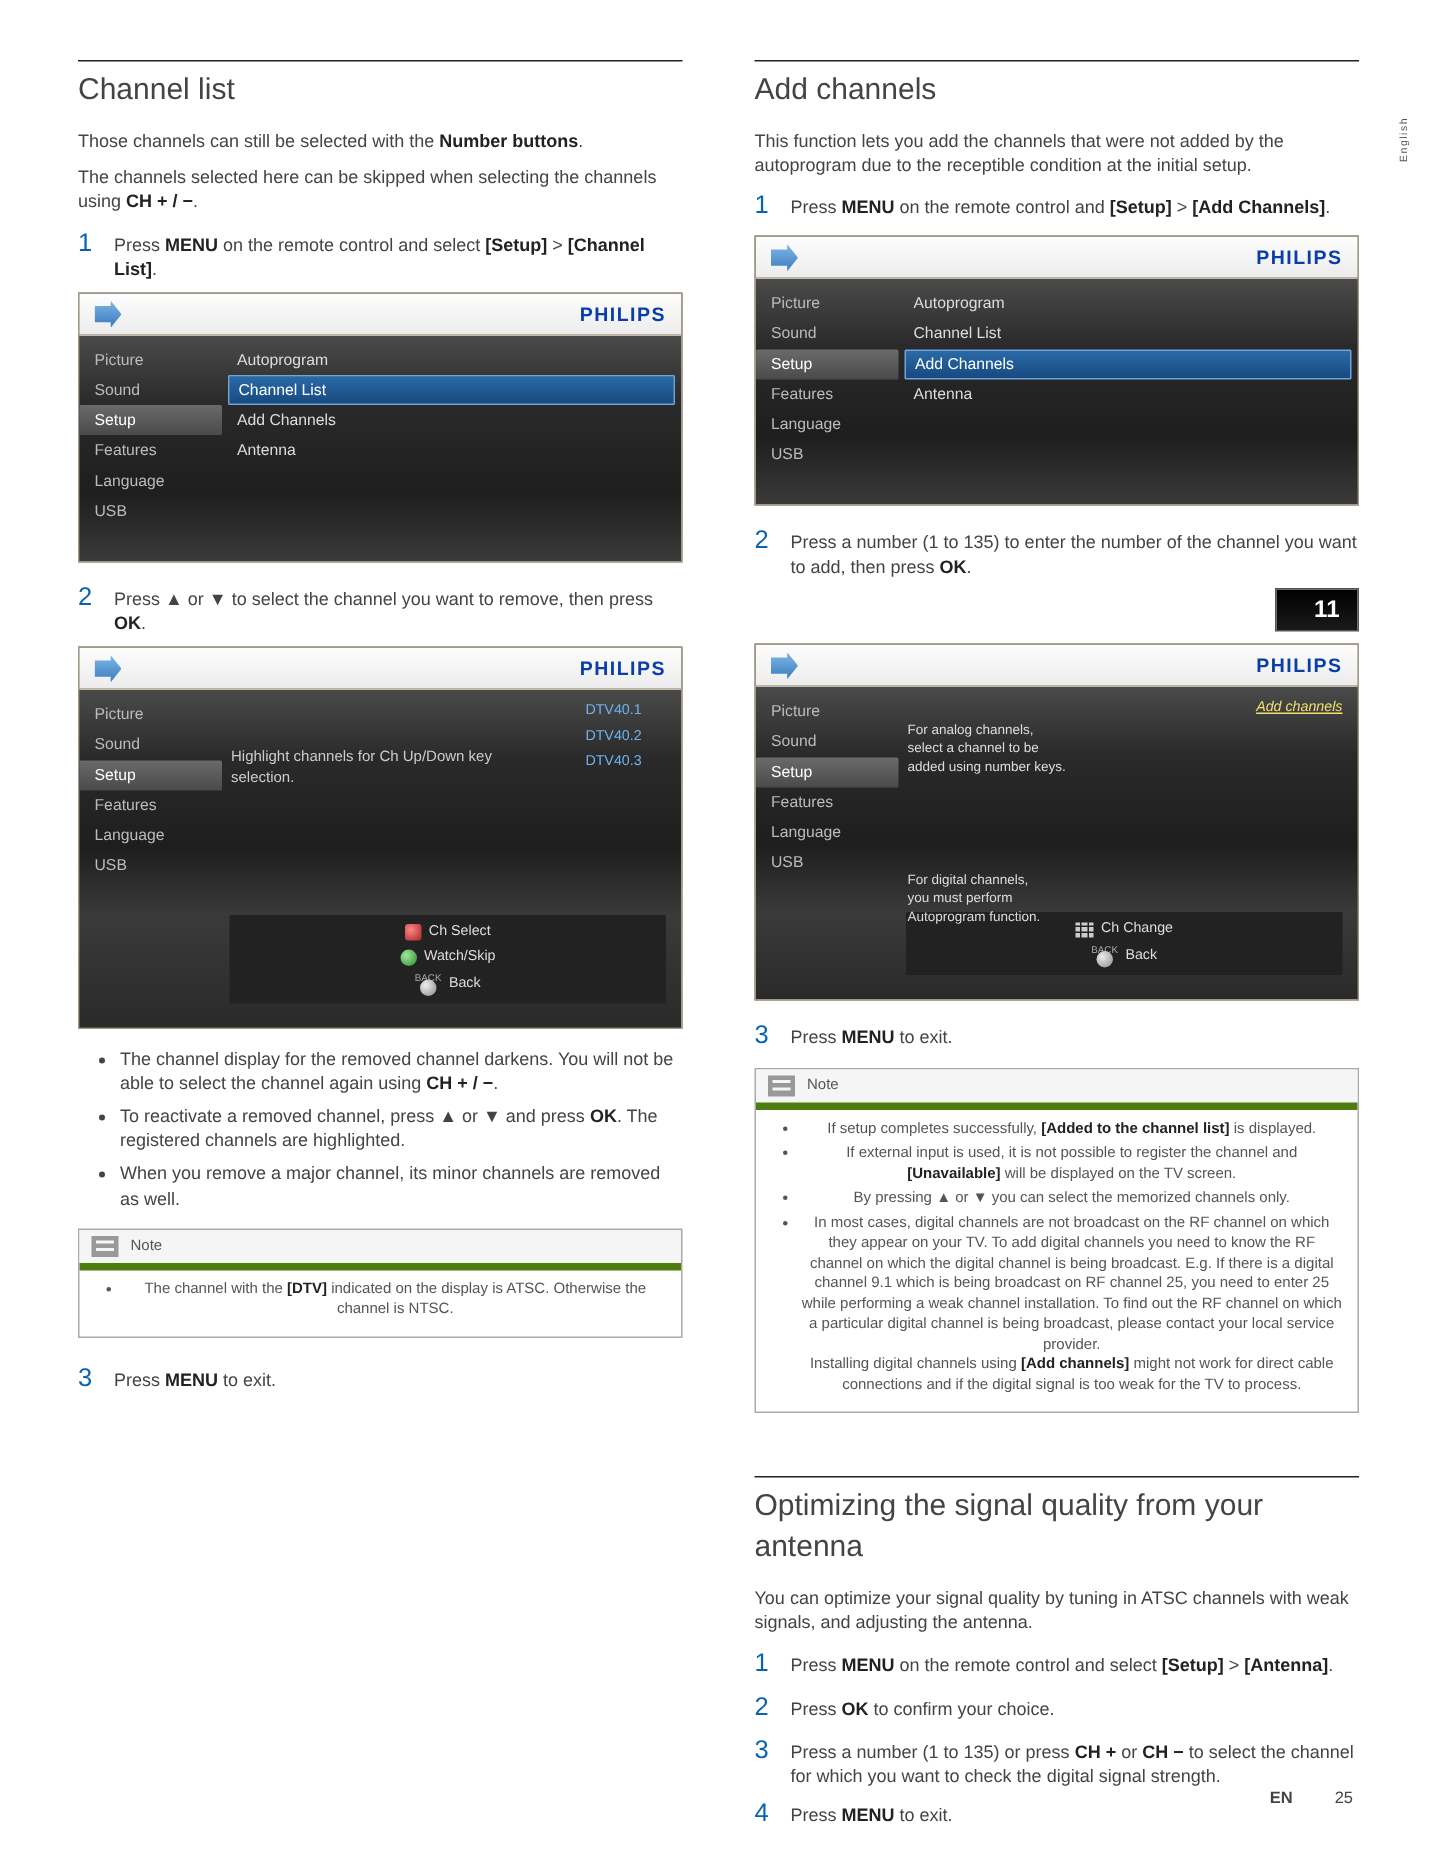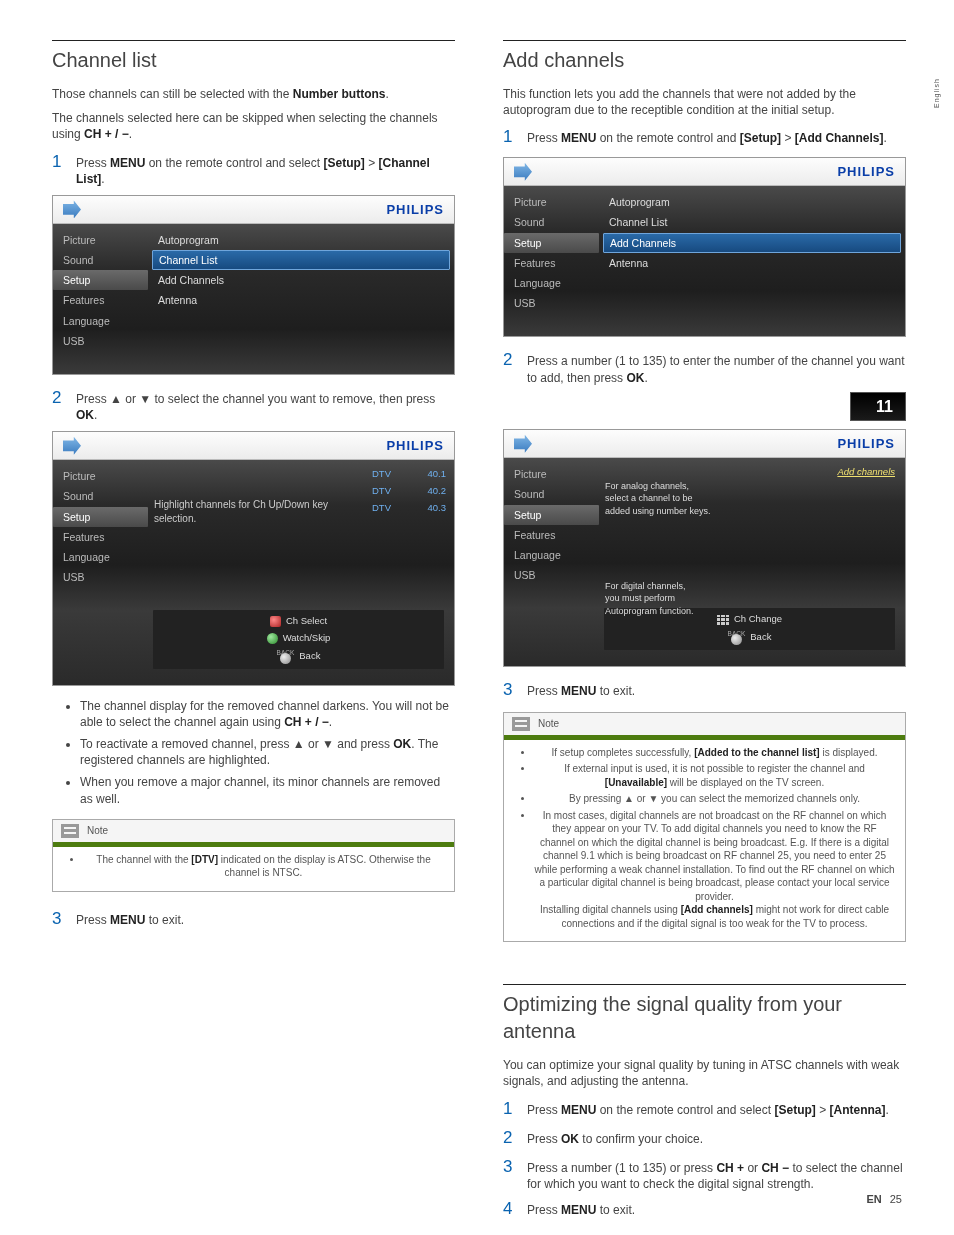--- a/index.html
+++ b/index.html
@@ -83,21 +83,21 @@
   .osd-mid .mi { padding: 3px 10px; color:#ddd;}
   .osd-mid .mi.hl {
     background: linear-gradient(#2a6aa8,#174a80);
     color:#fff;
     border: 0.5px solid #6fa5db;
     border-radius:1px;
     margin: 0 4px;
     padding: 2px 6px;
   }
   .osd-right { width: 90px; padding:6px 4px 6px 4px;}
-  .osd-right .row { display:flex; justify-content:space-between; color:#6fb0ef; padding:2px 4px; font-size:9.5px;}
+  .osd-right .row { display:flex; justify-content:center; color:#6fb0ef; padding:2px 4px; font-size:9.5px;}
   .osd-right .row.dim { color:#555;}
   .osd-hint { position:absolute; top:38px; left:6px; right:6px; font-size:10px; color:#ccc;}
   .osd-hint2 { position:absolute; top:22px; left:6px; right:6px; font-size:9px; color:#ddd;}
   .osd-hint3 { position:absolute; top:78px; left:6px; right:6px; font-size:9px; color:#ddd;margin-top:44px;}
   .osd-footer {
     background:#222;
     display:flex; justify-content:flex-end; gap:4px;
     padding:5px 0; font-size:9.5px; color:#ddd;
     align-items:center;
     margin: 0 10px 8px 100px;
@@ -149,21 +149,21 @@
     background: linear-gradient(#000,#1a1a1a);
     color:#fff; font-weight:700; font-size:16px;
     padding:3px 12px; border:1px solid #555;
     min-width:56px; text-align:right;
   }
 
   .osd-right-col .yellow{ color:#f0e070; text-decoration:underline; font-style:italic; text-align:right; padding:2px 6px; font-size:9.5px;}
 
   .footer-pn{
     position:absolute; bottom:28px; right:52px; font-size:11px; color:#444;
-    display:flex; gap:8px; align-items:baseline;
+    display:flex; gap:28px; align-items:baseline;
   }
   .footer-pn .en{font-weight:600;}
 </style>
 </head>
 <body>
 
 <div class="lang-tab">English</div>
 
 <div class="page">
 

